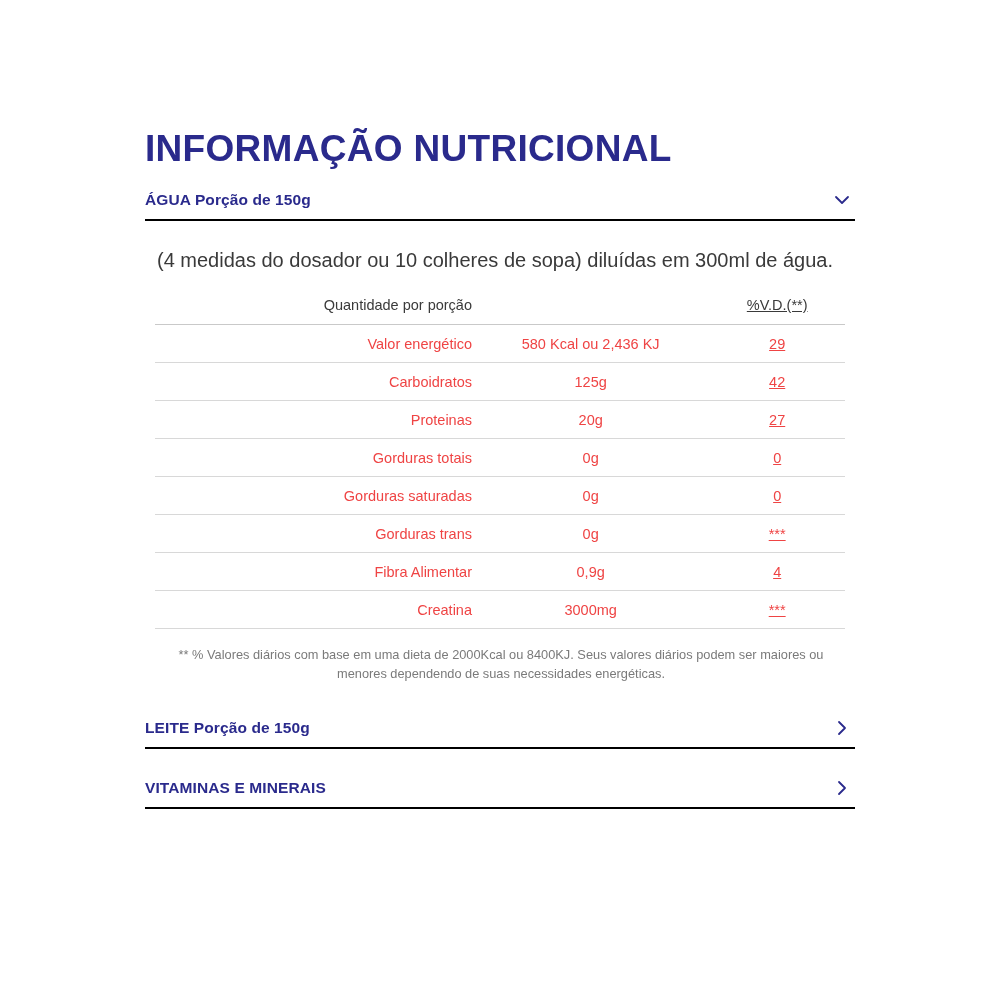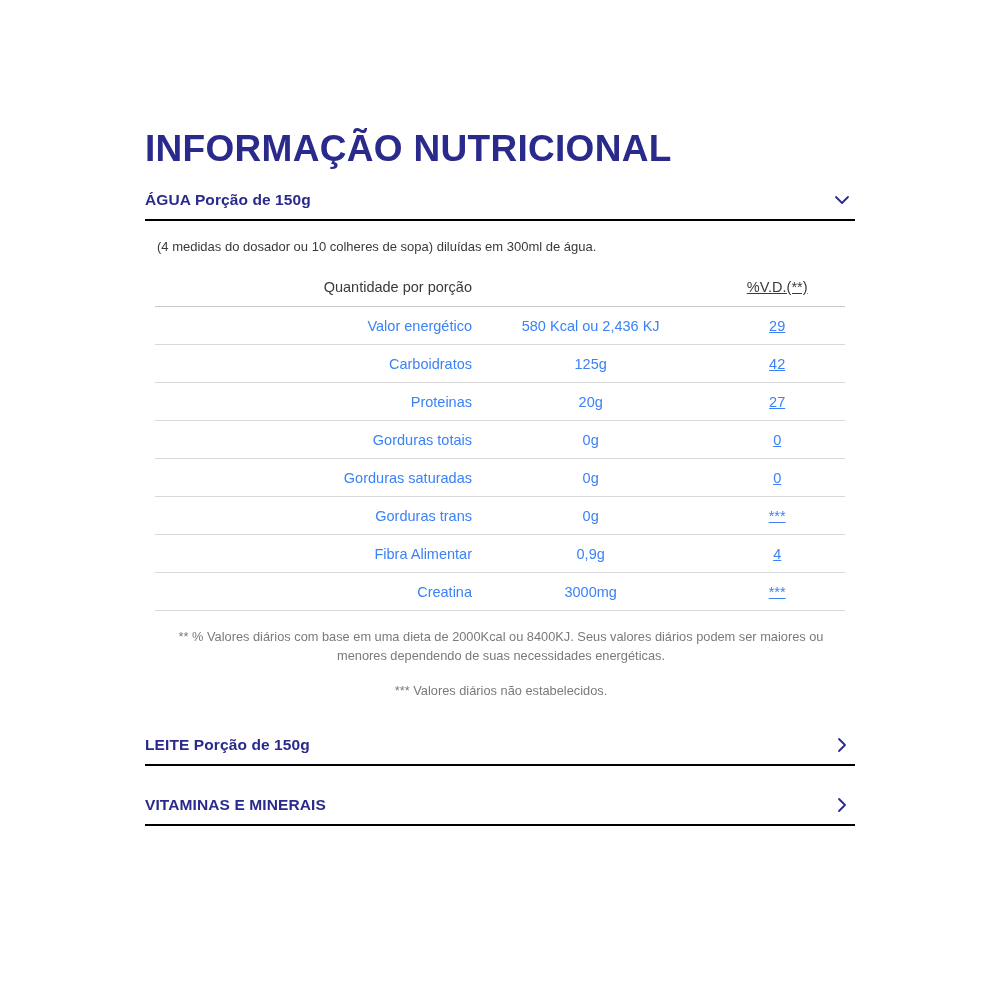--- a/index.html
+++ b/index.html
@@ -64,35 +64,35 @@
   }
 
   .chev svg { display: block; }
 
   .panel {
     padding: 0 10px;
     box-sizing: border-box;
   }
 
   .panel-note {
-    font-size: 13px;
+    font-size: 20px;
     color: #3a3a3a;
-    padding: 18px 0 14px 2px;
+    padding: 28px 0 14px 2px;
   }
 
   table.nutri {
     width: 100%;
     border-collapse: collapse;
     table-layout: fixed;
   }
 
   table.nutri th,
   table.nutri td {
     font-size: 14.5px;
-    color: #3b82f6;
+    color: #ef4444;
     font-weight: normal;
     padding: 11px 0 10px 0;
     border-bottom: 1px solid #d8d8d8;
     vertical-align: middle;
   }
 
   table.nutri thead th {
     border-bottom: 1px solid #c9c9c9;
     padding-bottom: 11px;
   }
@@ -195,21 +195,20 @@
             <tr>
               <td class="col-name">Creatina</td>
               <td class="col-qty">3000mg</td>
               <td class="col-vd">***</td>
             </tr>
           </tbody>
         </table>
 
         <div class="footnotes">
           <div class="footnote">** % Valores diários com base em uma dieta de 2000Kcal ou 8400KJ. Seus valores diários podem ser maiores ou menores dependendo de suas necessidades energéticas.</div>
-          <div class="footnote">*** Valores diários não estabelecidos.</div>
         </div>
       </div>
     </div>
 
     <div class="spacer-16"></div>
 
     <div class="accordion-collapsed">
       <div class="accordion-header">
         <div class="accordion-title">
           <span>LEITE</span><span> Porção de 150g</span>

